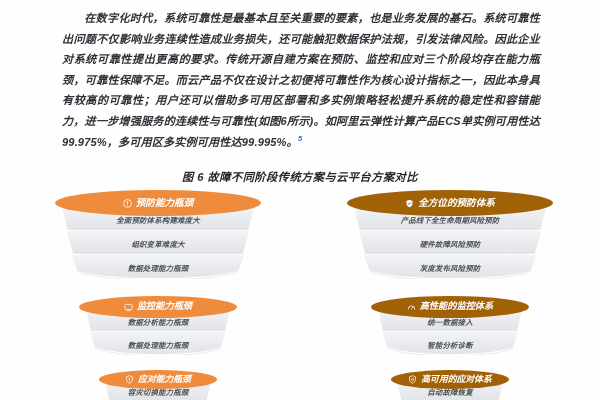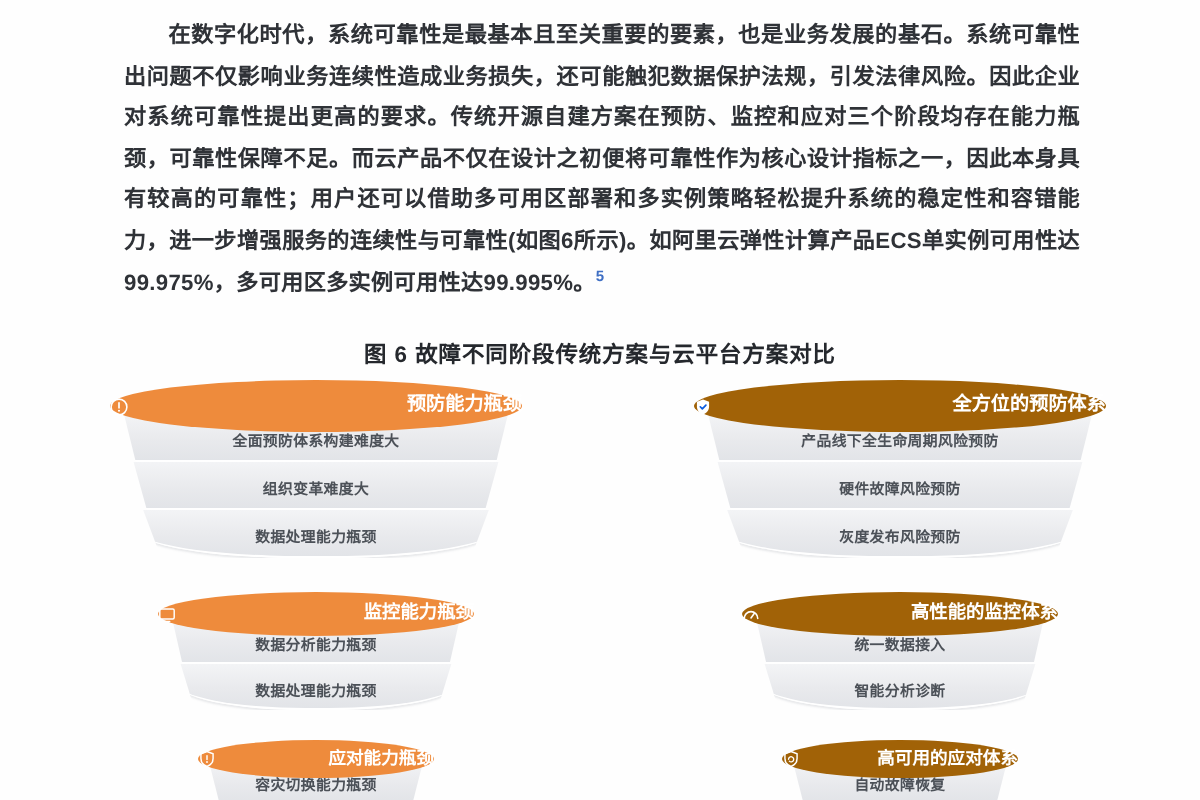--- a/index.html
+++ b/index.html
@@ -16,20 +16,21 @@
     position: relative;
   }
 
   .page {
     position: absolute;
     inset: 0;
     width: 600px;
     height: 400px;
     background: #fefefe;
     overflow: hidden;
+    font-style: italic;
   }
 
   
   .body-text {
     position: absolute;
     left: 62px;
     top: 8px;
     width: 478px;
     font-size: 11.1px;
     line-height: 20.6px;
@@ -88,21 +89,21 @@
     position: absolute;
     left: 50%;
     transform: translateX(-50%);
   }
 
   .cap {
     position: relative;
     border-radius: 50%;
     display: flex;
     align-items: center;
-    justify-content: space-between;
+    justify-content: center;
     gap: 4px;
     color: #ffffff;
     font-weight: 700;
     white-space: nowrap;
     box-sizing: border-box;
     z-index: 3;
   }
   .cap .cap-icon {
     display: inline-flex;
     align-items: center;

